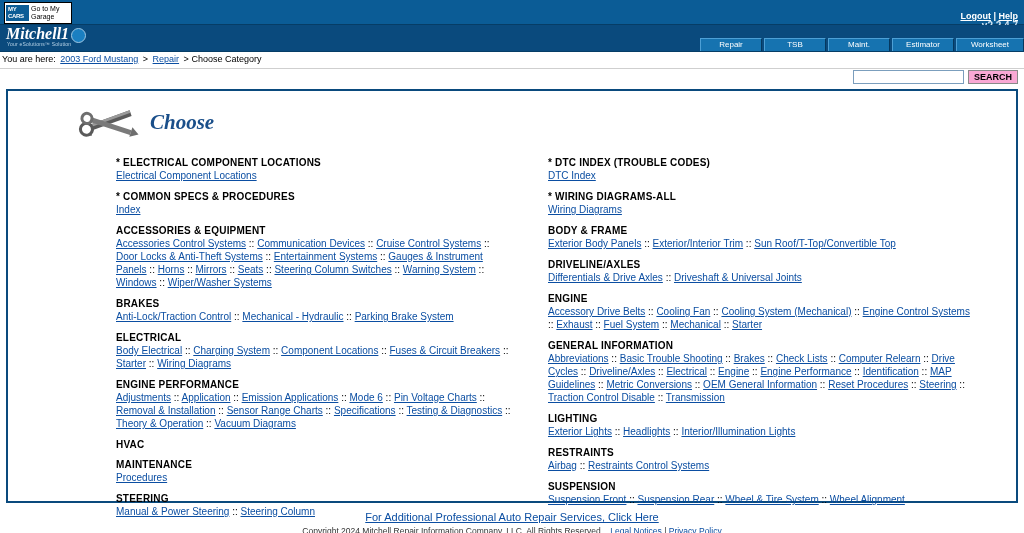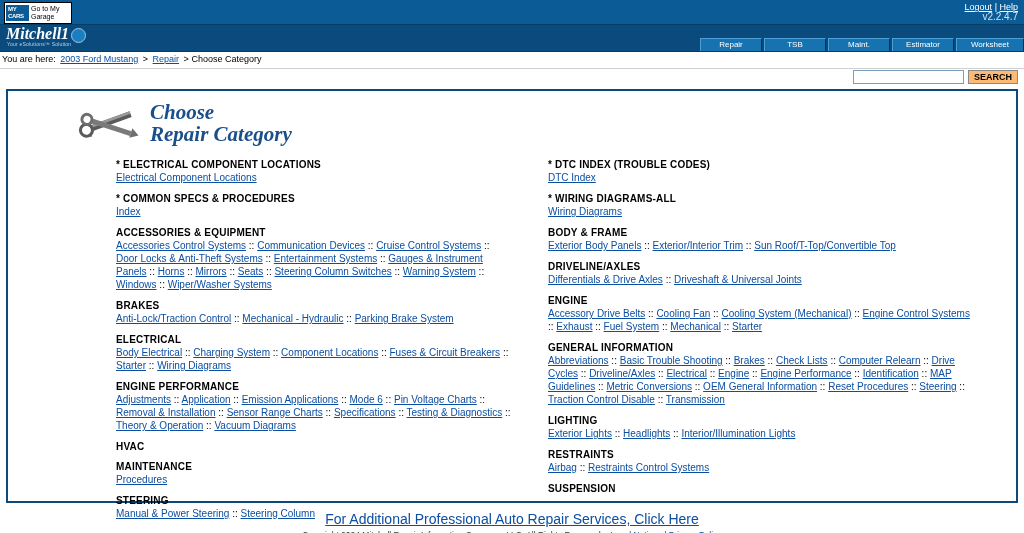--- a/index.html
+++ b/index.html
@@ -19,21 +19,21 @@
     position:absolute;left:4px;top:2px;width:66px;height:20px;
     background:#fff;border:1px solid #000;
     display:flex;align-items:center;
   }
   .mycars-logo{
     font-size:6px;font-weight:bold;color:#fff;background:#0b5c96;
     padding:1px 2px;margin-left:1px;line-height:7px;letter-spacing:-0.3px;
   }
   .mycars-text{font-size:7px;line-height:8px;color:#000;margin-left:2px;}
   .top-right{
-    position:absolute;right:6px;top:2px;text-align:right;color:#fff;font-size:9px;
+    position:absolute;right:6px;top:11px;text-align:right;color:#fff;font-size:9px;font-weight:bold;
   }
   .top-right a{color:#fff;text-decoration:underline;}
   .ver{font-size:10px;color:#cfe3f2;display:block;line-height:9px;}
 
   
   .brandbar{
     height:26px;background:#0a4a7d;position:relative;
     border-bottom:1px solid #063d66;
     padding-left:27px;
   }
@@ -71,21 +71,21 @@
   
   .searchrow{
     height:18px;position:relative;background:#fff;
   }
   .search-input{
     position:absolute;right:60px;top:1px;width:105px;height:12px;
     border:1px solid #7b9ebd;font-size:9px;padding:0 2px;
   }
   .search-btn{
     position:absolute;right:6px;top:1px;width:50px;height:14px;
-    font-size:9px;font-weight:bold;background:#fdba74;border:1px solid #8a8a8a;
+    font-size:9px;font-weight:bold;background:#f9a8d4;border:1px solid #8a8a8a;
     cursor:pointer;padding:0;
   }
 
   
   .panel{
     margin:2px 6px 0 6px;border:2px solid #0a4a7d;background:#fff;height:410px;position:relative;
   }
   .panel-title{
     display:flex;align-items:center;padding:10px 0 0 68px;
   }
@@ -102,21 +102,21 @@
 
   .grp{margin-bottom:9px;}
   .grp-title{font-weight:bold;font-size:10px;letter-spacing:.2px;margin-bottom:1px;}
   .grp-links{font-size:10px;line-height:13px;max-width:430px;}
   .sep{color:#000;}
 
   
   .footer{
     text-align:center;padding-top:8px;font-size:8.5px;color:#333;
   }
-  .footer .pro{color:#0b4ea2;text-decoration:underline;font-size:14px;}
+  .footer .pro{color:#0b4ea2;text-decoration:underline;font-size:11px;}
   .footer .copy{margin-top:3px;}
   .footer a{color:#0b4ea2;}
 </style>
 </head>
 <body>
 
 <div class="topbar">
   <div class="mycars-box">
     <span class="mycars-logo">MY CARS</span>
     <span class="mycars-text">Go to My Garage</span>
@@ -170,21 +170,20 @@
         </g>
         <g transform="rotate(18 33 24)">
           <rect x="10" y="22" width="46" height="5" fill="#7a7a7a"></rect>
           <path d="M56 19 l8 5 l-8 5 z" fill="#6e6e6e"></path>
           <circle cx="10" cy="24.5" r="5" fill="#fff" stroke="#6e6e6e" stroke-width="3"></circle>
         </g>
       </svg>
     </span>
     <span class="choose-text">
       <span>Choose</span><br>
-      <span>Repair Category</span>
     </span>
   </div>
 
   <div class="columns">
     <div class="col left" id="left-column">
         <div class="grp">
           <div class="grp-title">* ELECTRICAL COMPONENT LOCATIONS</div>
           <div class="grp-links"><a href="#">Electrical Component Locations</a></div>
         </div>
         <div class="grp">
@@ -247,20 +246,21 @@
         <div class="grp">
           <div class="grp-title">LIGHTING</div>
           <div class="grp-links"><a href="#">Exterior Lights</a><span class="sep"> :: </span><a href="#">Headlights</a><span class="sep"> :: </span><a href="#">Interior/Illumination Lights</a></div>
         </div>
         <div class="grp">
           <div class="grp-title">RESTRAINTS</div>
           <div class="grp-links"><a href="#">Airbag</a><span class="sep"> :: </span><a href="#">Restraints Control Systems</a></div>
         </div>
         <div class="grp">
           <div class="grp-title">SUSPENSION</div>
+          <div class="grp-links"><a href="#">Suspension Front</a><span class="sep"> :: </span><a href="#">Suspension Rear</a><span class="sep"> :: </span><a href="#">Wheel &amp; Tire System</a><span class="sep"> :: </span><a href="#">Wheel Alignment</a></div>
         </div>
       </div>
   </div>
 
 </div>
 
 <div class="footer">
   <a class="pro" href="#">For Additional Professional Auto Repair Services, Click Here</a>
   <div class="copy">
     <span>Copyright 2024 Mitchell Repair Information Company, LLC.  All Rights Reserved.</span>

